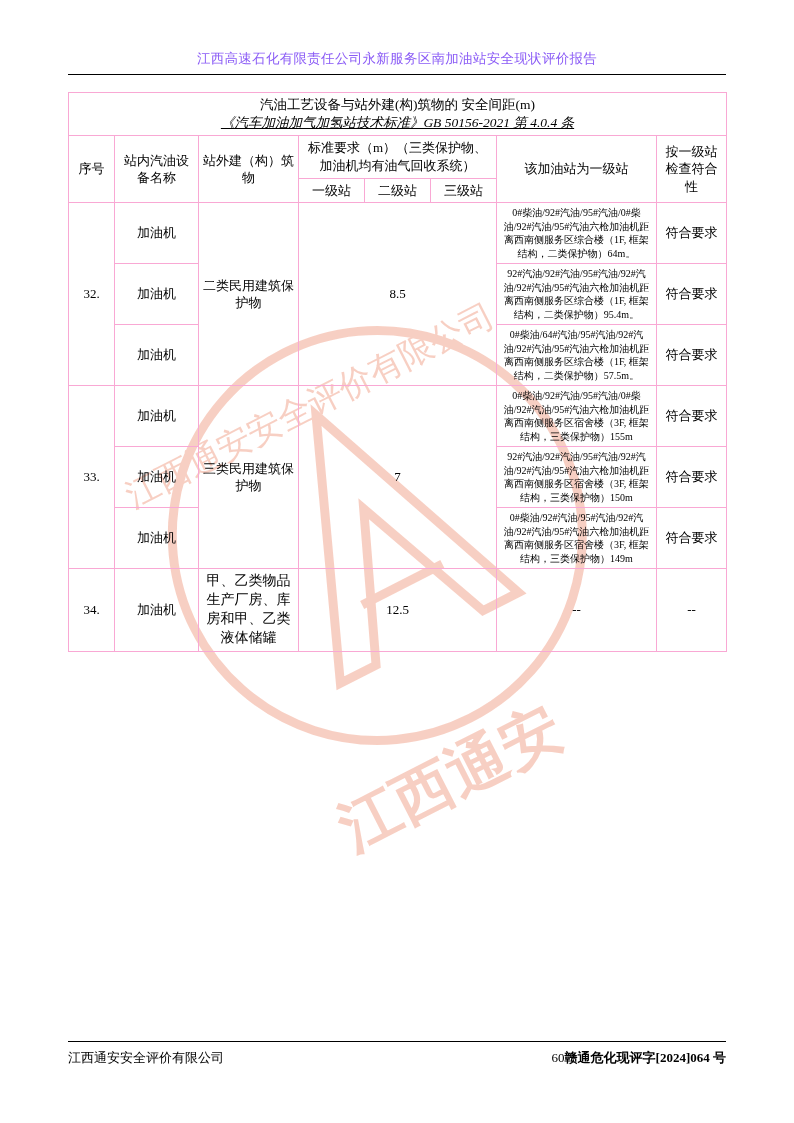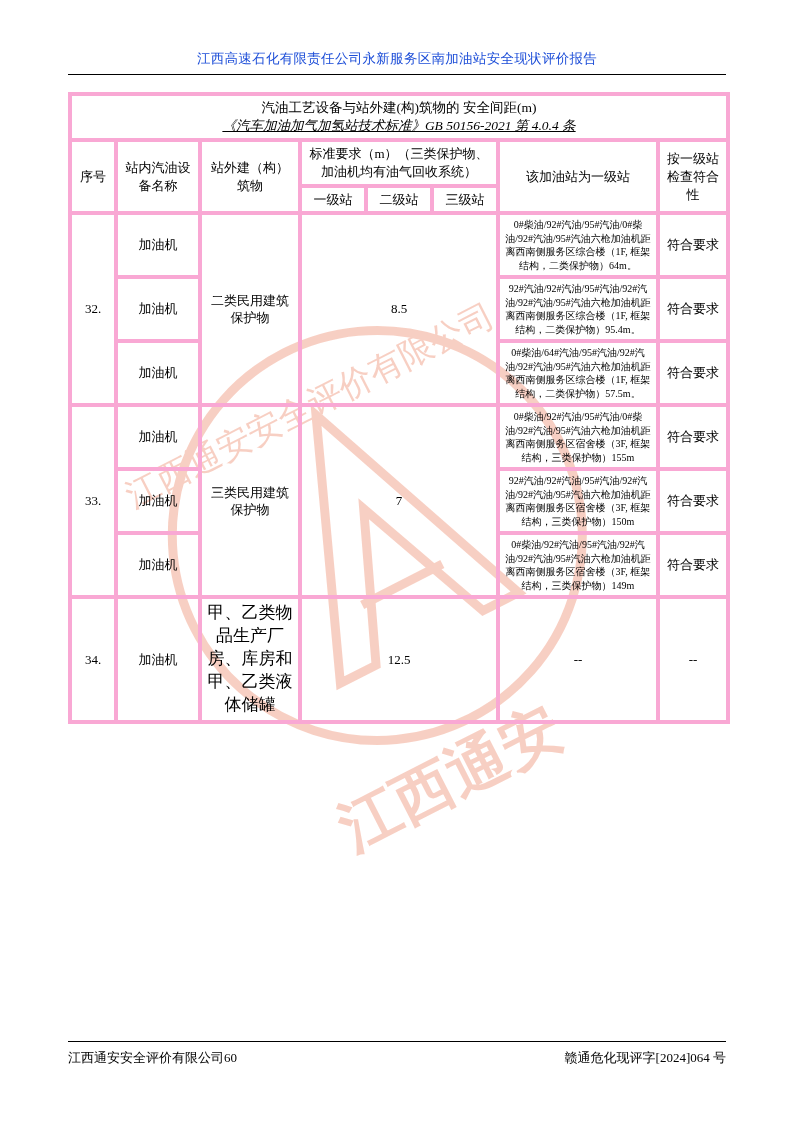--- a/index.html
+++ b/index.html
@@ -24,21 +24,21 @@
   }
   
   .doc-header {
     position: absolute;
     top: 50px;
     left: 0;
     width: 794px;
     text-align: center;
     font-size: 13.5px;
     letter-spacing: 0.3px;
-    color: #1d4ed8;
+    color: #8b5cf6;
   }
   .header-rule {
     position: absolute;
     top: 74px;
     left: 68px;
     width: 658px;
     border-bottom: 1px solid #000;
   }
   
   .footer-rule {
@@ -52,22 +52,22 @@
     position: absolute;
     top: 1049px;
     left: 68px;
     width: 658px;
     font-size: 13px;
     display: flex;
     justify-content: space-between;
     align-items: center;
   }
   .footer-left { text-align: left; }
-  .footer-center { text-align: left; flex: 1; }
-  .footer-right { text-align: right; }
+  .footer-center { text-align: right; flex: 1; }
+  .footer-right { text-align: right; font-weight: bold; }
 
   
   .watermark {
     position: absolute;
     left: 0;
     top: 0;
     width: 794px;
     height: 1123px;
     pointer-events: none;
     z-index: 5;
@@ -87,21 +87,21 @@
     position: absolute;
     top: 92px;
     left: 68px;
     width: 658px;
     border-collapse: collapse;
     table-layout: fixed;
     font-size: 13px;
     z-index: 10;
   }
   table.main td, table.main th {
-    border: 4px solid #f9a8d4;
+    border: 1px solid #f9a8d4;
     padding: 3px 3px;
     text-align: center;
     vertical-align: middle;
     font-weight: normal;
     line-height: 1.35;
   }
   .title-cell {
     font-weight: bold;
     font-size: 13.5px;
     padding: 5px 4px;
@@ -115,21 +115,21 @@
     font-weight: bold;
     font-size: 13px;
   }
   .cell-desc {
     text-align: left;
     font-size: 10px;
     line-height: 1.42;
     padding-left: 6px;
     padding-right: 4px;
   }
-  .small { font-size: 17px; }
+  .small { font-size: 14px; }
 </style>
 </head>
 <body>
 
 <div class="page">
 
   <div class="doc-header">江西高速石化有限责任公司永新服务区南加油站安全现状评价报告</div>
   <div class="header-rule"></div>
 
   <div class="watermark">

